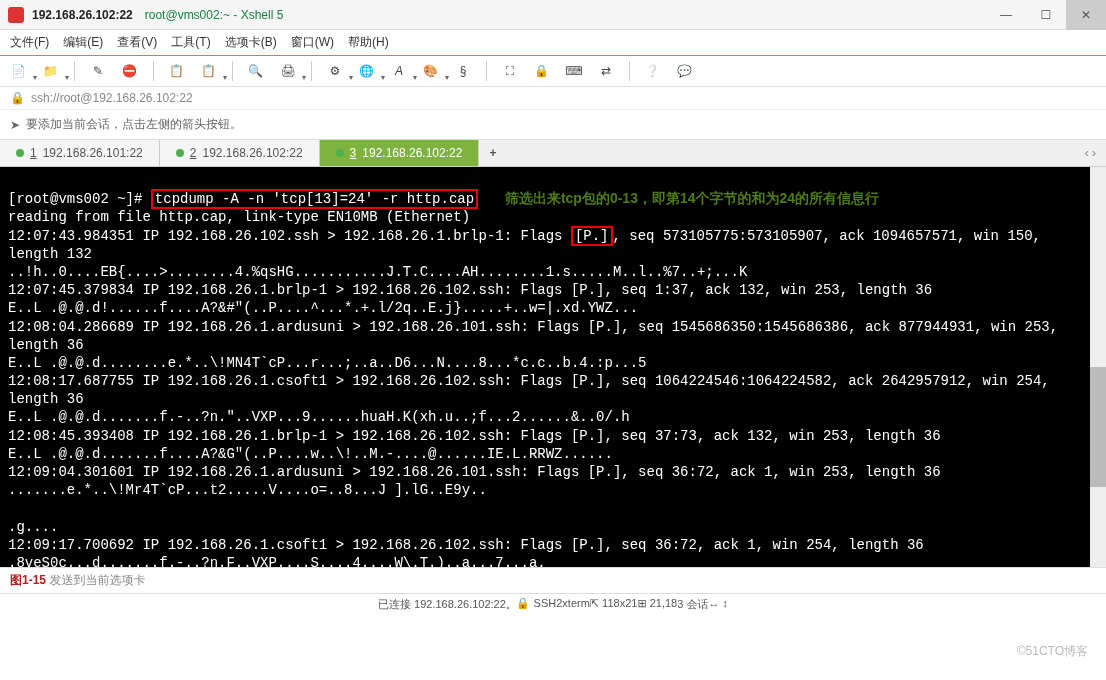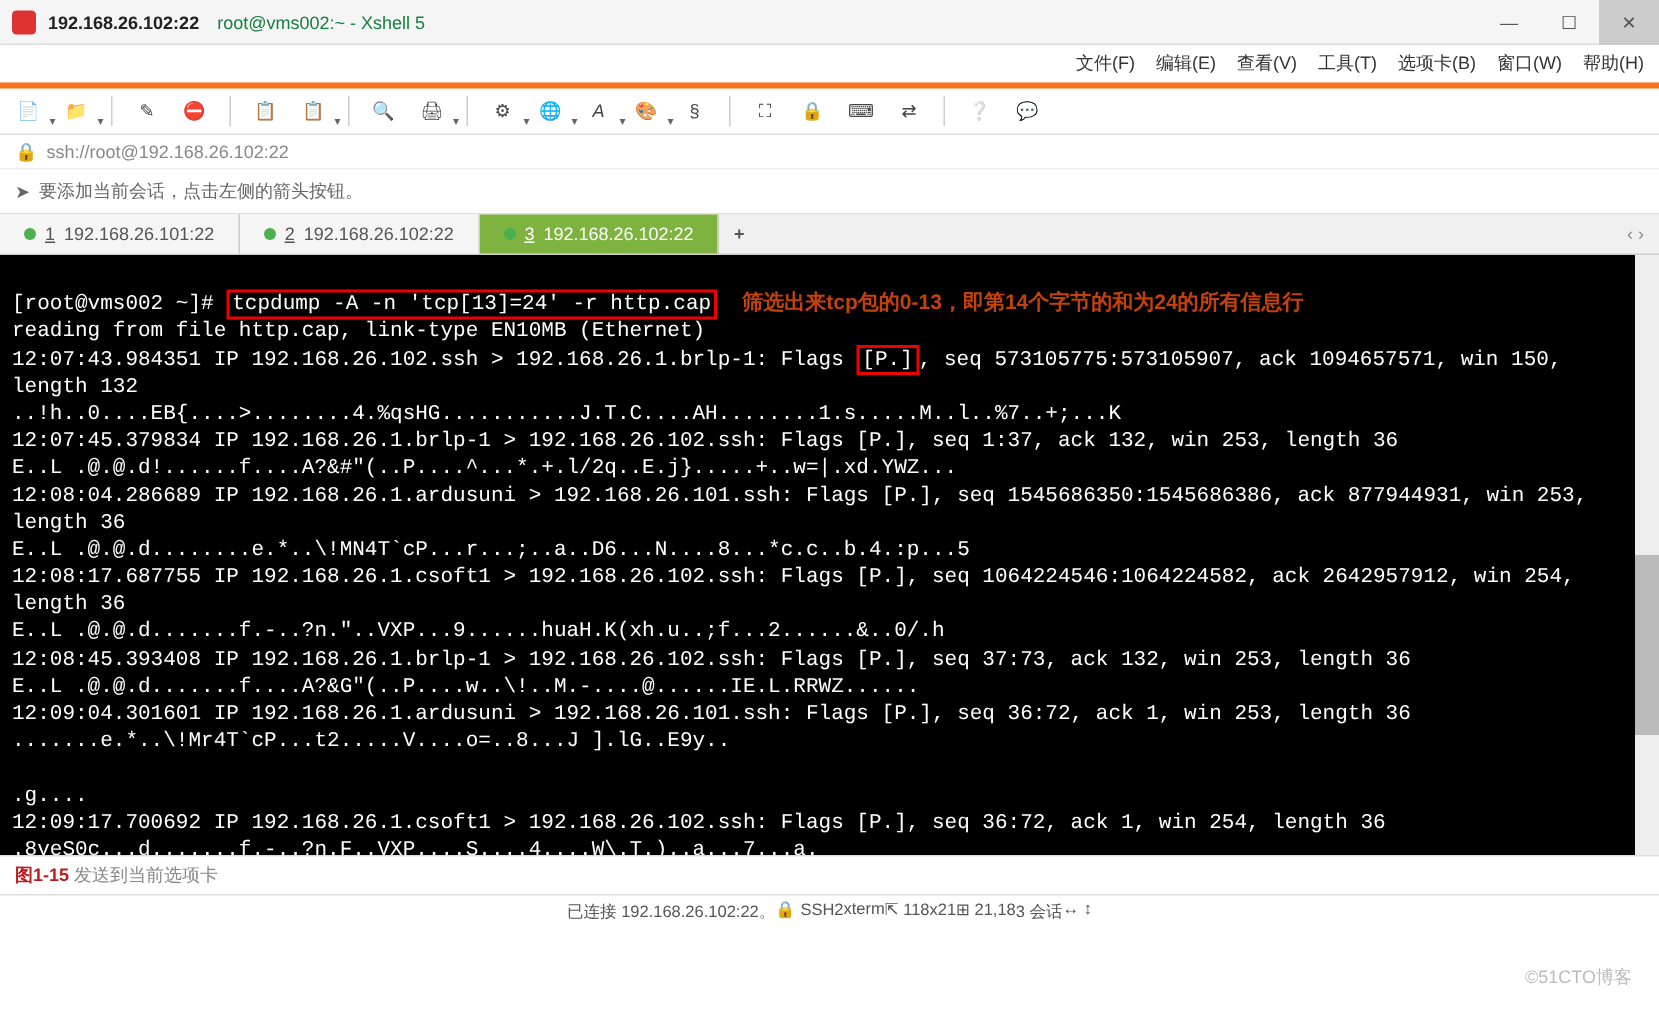--- a/index.html
+++ b/index.html
@@ -4,39 +4,39 @@
 <style>
 * { margin:0; padding:0; box-sizing:border-box; }
 body { font-family:"Microsoft YaHei",Tahoma,Arial,sans-serif; font-size:12px; background:#fff; width:1106px; height:680px; overflow:hidden; position:relative; }
 .titlebar { height:30px; background:#f5f5f5; border-bottom:1px solid #ddd; display:flex; align-items:center; padding:0 8px; }
 .titlebar .app-icon { width:16px; height:16px; background:#d33; border-radius:3px; margin-right:8px; }
 .titlebar .title-main { font-weight:bold; color:#222; margin-right:12px; }
 .titlebar .title-sub { color:#15803d; }
 .win-controls { position:absolute; right:0; top:0; display:flex; }
 .win-controls div { width:40px; height:30px; display:flex; align-items:center; justify-content:center; color:#555; }
 .win-controls .close { background:#ccc; }
-.menubar { display:flex; padding:4px 10px; border-bottom:4px solid #f97316; gap:14px;justify-content:flex-end; }
+.menubar { display:flex; padding:4px 10px; border-bottom:1px solid #f97316; gap:14px; }
 .menubar span { color:#333; cursor:default; }
 .toolbar { display:flex; align-items:center; padding:4px 8px; border-bottom:1px solid #ddd; gap:10px; }
 .tool-btn { width:22px; height:22px; display:flex; align-items:center; justify-content:center; color:#444; position:relative; }
 .tool-btn.dd::after { content:"▾"; font-size:8px; position:absolute; right:-7px; bottom:0; color:#666; }
 .tool-sep { width:1px; height:20px; background:#ccc; margin:0 2px; }
 .addr-bar { padding:4px 10px; border-bottom:1px solid #eee; display:flex; align-items:center; color:#888; gap:6px; }
 .hint-bar { padding:6px 10px; border-bottom:1px solid #ddd; color:#666; display:flex; align-items:center; gap:6px; }
 .tab-bar { display:flex; background:#f0f0f0; border-bottom:1px solid #ccc; align-items:center; }
 .tab { padding:6px 16px; border-right:1px solid #ccc; display:flex; align-items:center; gap:6px; background:#f5f5f5; color:#555; }
 .tab.active { background:#7eb340; color:#fff; }
 .tab-dot { width:8px; height:8px; border-radius:50%; background:#4caf50; }
 .tab-underline { text-decoration:underline; }
 .tab-add { padding:4px 10px; color:#555; font-weight:bold; }
 .tab-nav { margin-left:auto; padding:0 10px; color:#888; }
 .terminal { background:#000; color:#fff; font-family:Consolas,"Courier New",monospace; font-size:14px; padding:4px 8px; height:400px; overflow:hidden; position:relative; white-space:pre-wrap; line-height:1.3; }
 .terminal .prompt { color:#fff; }
 .red-box { border:2px solid #e00; padding:0 2px; }
-.red-text { color:#c2410c; font-family:"Microsoft YaHei",sans-serif; font-weight:bold; }
+.red-text { color:#4d7c0f; font-family:"Microsoft YaHei",sans-serif; font-weight:bold;margin-left:10px; }
 .scrollbar-v { position:absolute; right:0; top:0; bottom:0; width:16px; background:#eee; }
 .scrollbar-v .thumb { background:#bbb; width:100%; height:120px; margin-top:200px; }
 .footer-input { border-top:1px solid #ddd; padding:4px 10px; color:#888; }
 .footer-red { color:#b91c1c; font-weight:bold; }
 .status-bar { border-top:1px solid #ddd; padding:3px 10px; color:#555; display:flex; justify-content:center; font-size:11px; }
 .status-right { display:flex; gap:0; }
 .watermark { position:absolute; right:18px; bottom:20px; color:#bbb; font-size:12px; }
 </style>
 </head>
 <body>

